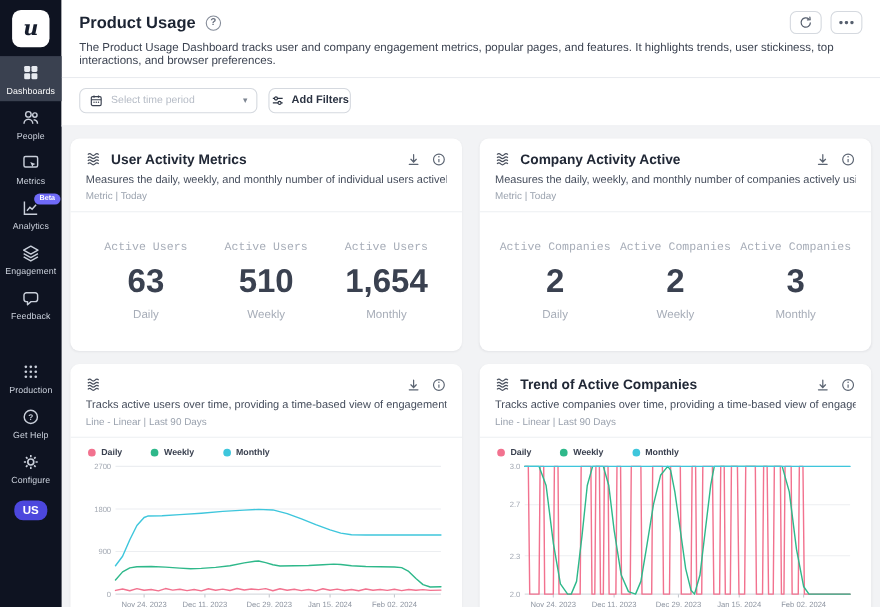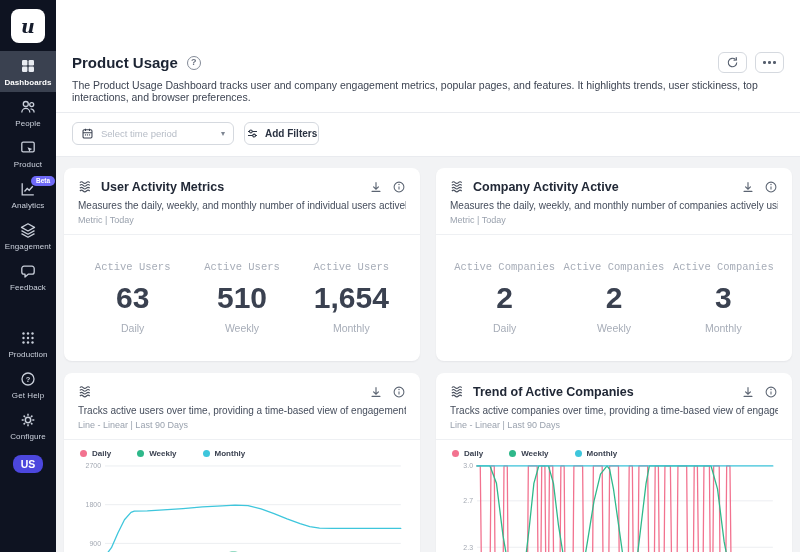--- a/index.html
+++ b/index.html
@@ -22,37 +22,37 @@
     display: grid; place-items: center; margin-bottom: 8px;
     font-family: "DejaVu Serif", serif; font-style: italic; font-weight: 700;
     font-size: 19px; color: #161d2d; cursor: pointer;
   }
   .nav-item {
     width: 56px; padding: 6px 0 5px; display: flex; flex-direction: column;
     align-items: center; gap: 3px; cursor: pointer; position: relative;
   }
   .nav-item.active { background: #3a4150; }
   .nav-label { font-size: 8px; color: #ccd2dd; letter-spacing: .1px; }
-  .nav-item.active .nav-label { color: #ffffff; font-weight: bold; }
+  .nav-item.active .nav-label { color: #ffffff; }
   .nav-icon { width: 18px; height: 18px; display: block; }
   .nav-gap { height: 26px; }
   .beta-badge {
     position: absolute; top: 2px; left: 31px;
     font-size: 6.5px; font-weight: 700; color: #fff;
     padding: 1px 5px; border-radius: 7px; line-height: 8px;
   }
   .avatar {
     width: 30px; height: 18px; border-radius: 8px; margin-top: 9px;
     display: grid; place-items: center; color: #fff;
     font-size: 10.5px; font-weight: 700; cursor: pointer;
   }
   
   .main { flex: 1; display: flex; flex-direction: column; min-width: 0; }
   .page-header { background: #fff; padding: 10px 16px 9px; border-bottom: 1px solid #e9ebef; }
-  .header-top { display: flex; align-items: center; gap: 9px; margin-top: 42px; }
+  .header-top { display: flex; align-items: center; gap: 9px; }
   .page-title { font-size: 15px; font-weight: 700; color: #1c2433; }
   .help-circle {
     width: 14px; height: 14px; border: 1.2px solid #848b98; border-radius: 50%;
     color: #6c7statement380; display: grid; place-items: center; font-size: 9px; font-weight: 700;
     color: #6b7280; cursor: pointer; line-height: 1;
   }
   .header-actions { margin-left: auto; display: flex; gap: 8px; }
   .icon-btn {
     width: 29px; height: 21px; background: #fff; border: 1px solid #d5d9df;
     border-radius: 6px; display: grid; place-items: center; cursor: pointer; color: #6b7280;
@@ -134,21 +134,21 @@
       <path d="M11.6 10.8c2 .2 3.5 1.8 3.5 3.7"></path>
     </svg>
     <span class="nav-label">People</span>
   </div>
 
   <div class="nav-item">
     <svg class="nav-icon" viewBox="0 0 18 18" fill="none" stroke="#c9cfda" stroke-width="1.3">
       <rect x="2.8" y="3.2" width="12.4" height="9.6" rx="1.4"></rect>
       <path d="M8.5 8.3l4.8 1.8-2 .8-.8 2z" fill="#c9cfda" stroke="none"></path>
     </svg>
-    <span class="nav-label">Product</span>
+    <span class="nav-label">Metrics</span>
   </div>
 
   <div class="nav-item">
     <svg class="nav-icon" viewBox="0 0 18 18" fill="none" stroke="#c9cfda" stroke-width="1.3">
       <path d="M3.2 3.2v11.6h11.6"></path>
       <polyline points="5.5,11.5 8.2,8.5 10.2,10.3 13.8,6.2"></polyline>
     </svg>
     <span class="beta-badge" style="background-color: rgb(111, 106, 248);">Beta</span>
     <span class="nav-label">Analytics</span>
   </div>

